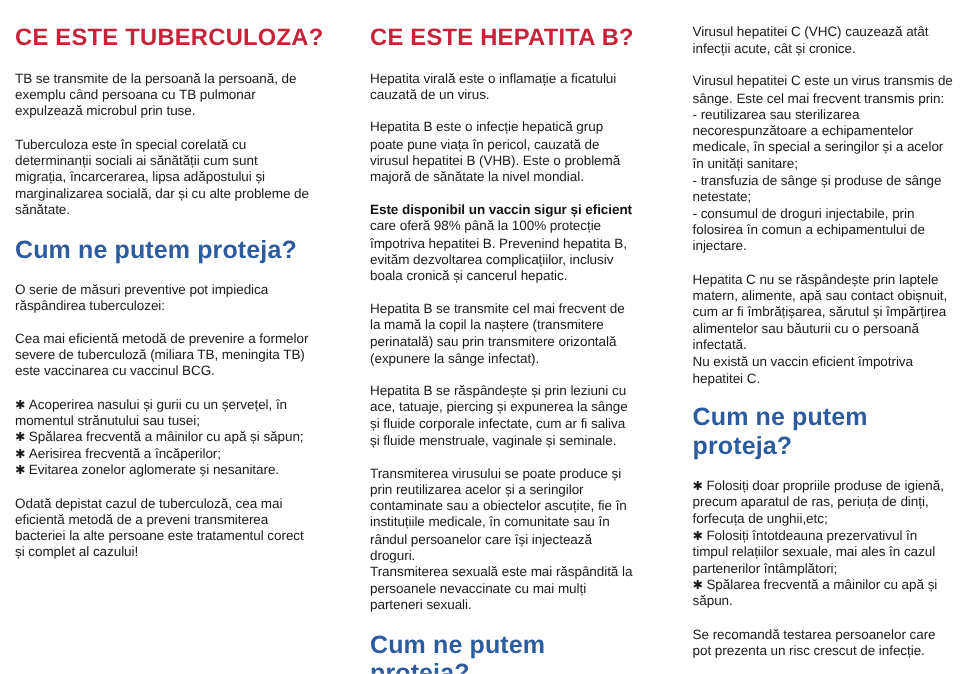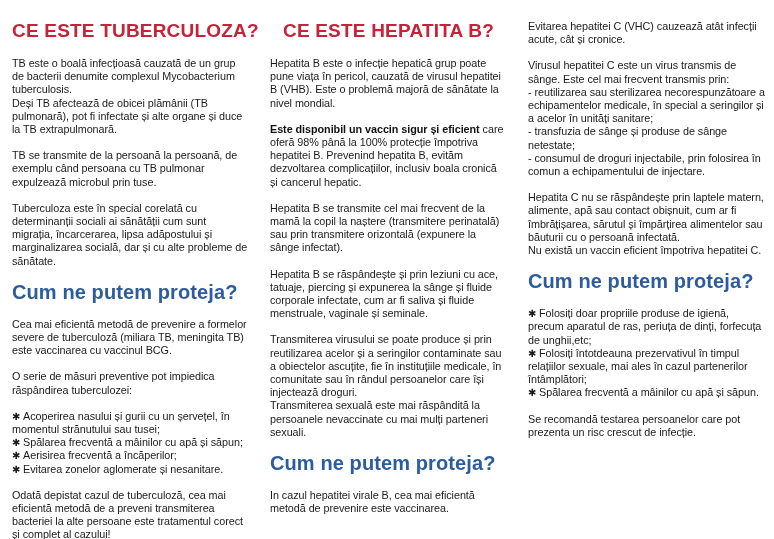--- a/index.html
+++ b/index.html
@@ -11,21 +11,21 @@
   *{box-sizing:border-box;}
   html,body{margin:0;padding:0;}
   body{
     width:774px;height:539px;overflow:hidden;
     background:var(--bg);
     font-family:"Liberation Sans","DejaVu Sans",sans-serif;
     color:var(--body);
   }
   .leaflet{
     display:flex;
-    width:774px;height:539px;
+    width:774px;height:539px;gap:26px;
   }
   .column{
     width:258px;
     padding:20px 9px 6px 12px;
   }
   .col-title{
     font-size:19px;
     font-weight:bold;
     color:var(--red);
     text-align:center;
@@ -54,50 +54,49 @@
     color:var(--body);
   }
 </style>
 </head>
 <body>
 
 <div class="leaflet">
   <section class="column">
     <h1 class="col-title">CE ESTE TUBERCULOZA?</h1>
     <div>
-        <p class="para">TB este o boală infecțioasă cauzată de un grup de bacterii denumite complexul Mycobacterium tuberculosis.
-Deși TB afectează de obicei plămânii (TB pulmonară), pot fi infectate și alte organe și duce la TB extrapulmonară.</p>
         <p class="para">TB se transmite de la persoană la persoană, de exemplu când persoana cu TB pulmonar expulzează microbul prin tuse.</p>
         <p class="para">Tuberculoza este în special corelată cu determinanții sociali ai sănătății cum sunt migrația, încarcerarea, lipsa adăpostului și marginalizarea socială, dar și cu alte probleme de sănătate.</p>
         <h2 class="subheading">Cum ne putem proteja?</h2>
+        <p class="para">O serie de măsuri preventive pot impiedica răspândirea tuberculozei:</p>
         <p class="para">Cea mai eficientă metodă de prevenire a formelor severe de tuberculoză (miliara TB, meningita TB) este vaccinarea cu vaccinul BCG.</p>
-        <p class="para">O serie de măsuri preventive pot impiedica răspândirea tuberculozei:</p>
         <p class="para"><span class="star">✱ </span>Acoperirea nasului și gurii cu un șervețel, în momentul strănutului sau tusei;
 <span class="star">✱ </span>Spălarea frecventă a mâinilor cu apă și săpun;
 <span class="star">✱ </span>Aerisirea frecventă a încăperilor;
 <span class="star">✱ </span>Evitarea zonelor aglomerate și nesanitare.</p>
         <p class="para">Odată depistat cazul de tuberculoză, cea mai eficientă metodă de a preveni transmiterea bacteriei la alte persoane este tratamentul corect și complet al cazului!</p>
       </div>
   </section>
   <section class="column">
     <h1 class="col-title">CE ESTE HEPATITA B?</h1>
     <div>
+        <p class="para">Hepatita virală este o inflamație a ficatului cauzată de un virus.</p>
         <p class="para">Hepatita B este o infecție hepatică grup poate pune viața în pericol, cauzată de virusul hepatitei B (VHB). Este o problemă majoră de sănătate la nivel mondial.</p>
         <p class="para"><strong>Este disponibil un vaccin sigur și eficient</strong> care oferă 98% până la 100% protecție împotriva hepatitei B. Prevenind hepatita B, evităm dezvoltarea complicațiilor, inclusiv boala cronică și cancerul hepatic.</p>
         <p class="para">Hepatita B se transmite cel mai frecvent de la mamă la copil la naștere (transmitere perinatală) sau prin transmitere orizontală (expunere la sânge infectat).</p>
         <p class="para">Hepatita B se răspândește și prin leziuni cu ace, tatuaje, piercing și expunerea la sânge și fluide corporale infectate, cum ar fi saliva și fluide menstruale, vaginale și seminale.</p>
         <p class="para">Transmiterea virusului se poate produce și prin reutilizarea acelor și a seringilor contaminate sau a obiectelor ascuțite, fie în instituțiile medicale, în comunitate sau în rândul persoanelor care își injectează droguri.
 Transmiterea sexuală este mai răspândită la persoanele nevaccinate cu mai mulți parteneri sexuali.</p>
         <h2 class="subheading">Cum ne putem proteja?</h2>
         <p class="para">In cazul hepatitei virale B, cea mai eficientă metodă de prevenire este vaccinarea.</p>
       </div>
   </section>
   <section class="column">
     <div>
-        <p class="para">Evitarea hepatitei C (VHC) cauzează atât infecții acute, cât și cronice.</p>
+        <p class="para">Virusul hepatitei C (VHC) cauzează atât infecții acute, cât și cronice.</p>
         <p class="para">Virusul hepatitei C este un virus transmis de sânge. Este cel mai frecvent transmis prin:
 - reutilizarea sau sterilizarea necorespunzătoare a echipamentelor medicale, în special a seringilor și a acelor în unități sanitare;
 - transfuzia de sânge și produse de sânge netestate;
 - consumul de droguri injectabile, prin folosirea în comun a echipamentului de injectare.</p>
         <p class="para">Hepatita C nu se răspândește prin laptele matern, alimente, apă sau contact obișnuit, cum ar fi îmbrățișarea, sărutul și împărțirea alimentelor sau băuturii cu o persoană infectată.
 Nu există un vaccin eficient împotriva hepatitei C.</p>
         <h2 class="subheading">Cum ne putem proteja?</h2>
         <p class="para"><span class="star">✱ </span>Folosiți doar propriile produse de igienă, precum aparatul de ras, periuța de dinți, forfecuța de unghii,etc;
 <span class="star">✱ </span>Folosiți întotdeauna prezervativul în timpul relațiilor sexuale, mai ales în cazul partenerilor întâmplători;
 <span class="star">✱ </span>Spălarea frecventă a mâinilor cu apă și săpun.</p>

